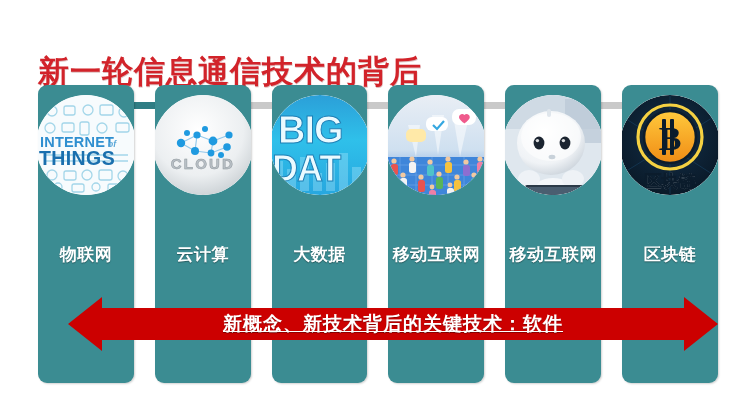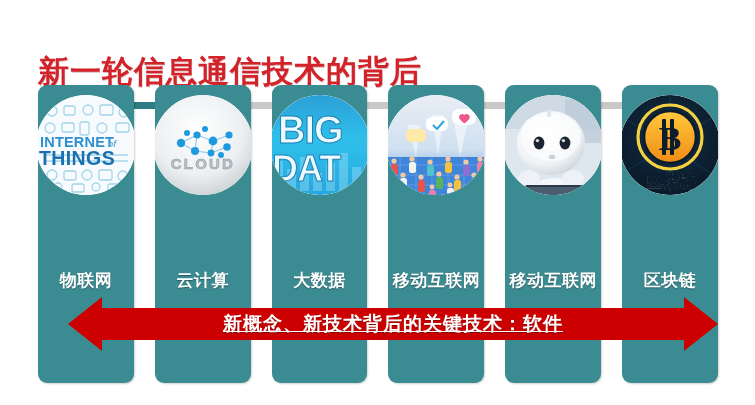--- a/index.html
+++ b/index.html
@@ -71,21 +71,20 @@
     position: absolute;
     left: 4px; right: 4px;
     top: 160px;
     text-align: center;
     color: #ffffff;
     font-size: 17px;
     font-weight: bold;
     line-height: 1.18;
     letter-spacing: 0.5px;
     text-shadow: 0 1px 1px rgba(0,0,0,0.35);
-    margin-top: 26px;
   }
 
   
   #arrow-banner {
     position: absolute;
     left: 68px; top: 297px;
     width: 650px; height: 54px;
   }
   #arrow-banner svg { display: block; width: 100%; height: 100%; }
   #arrow-text {

